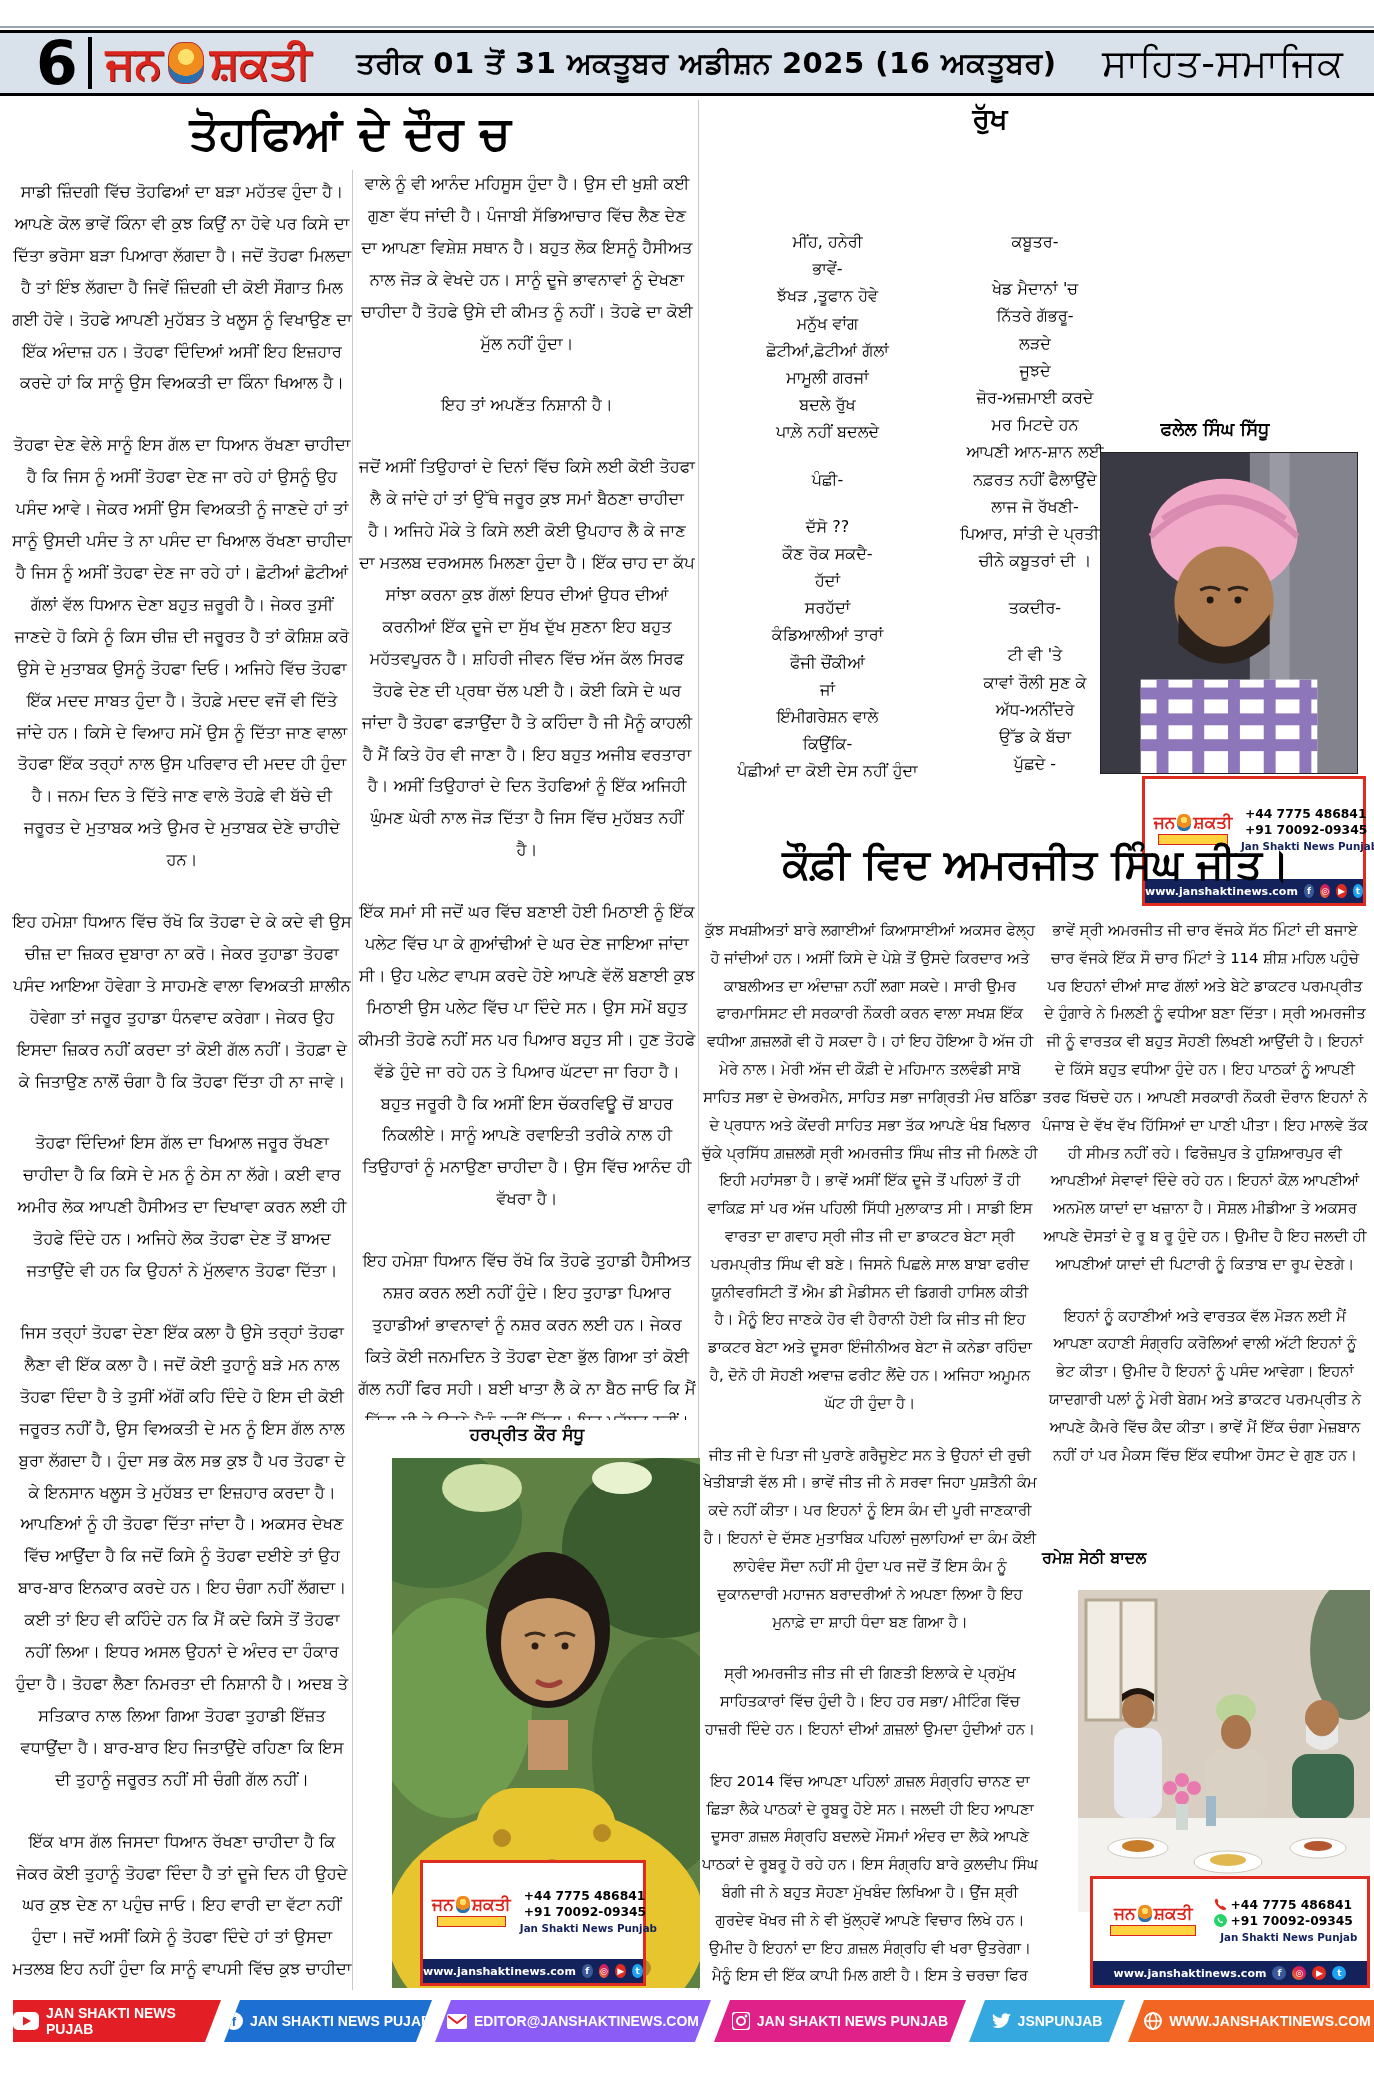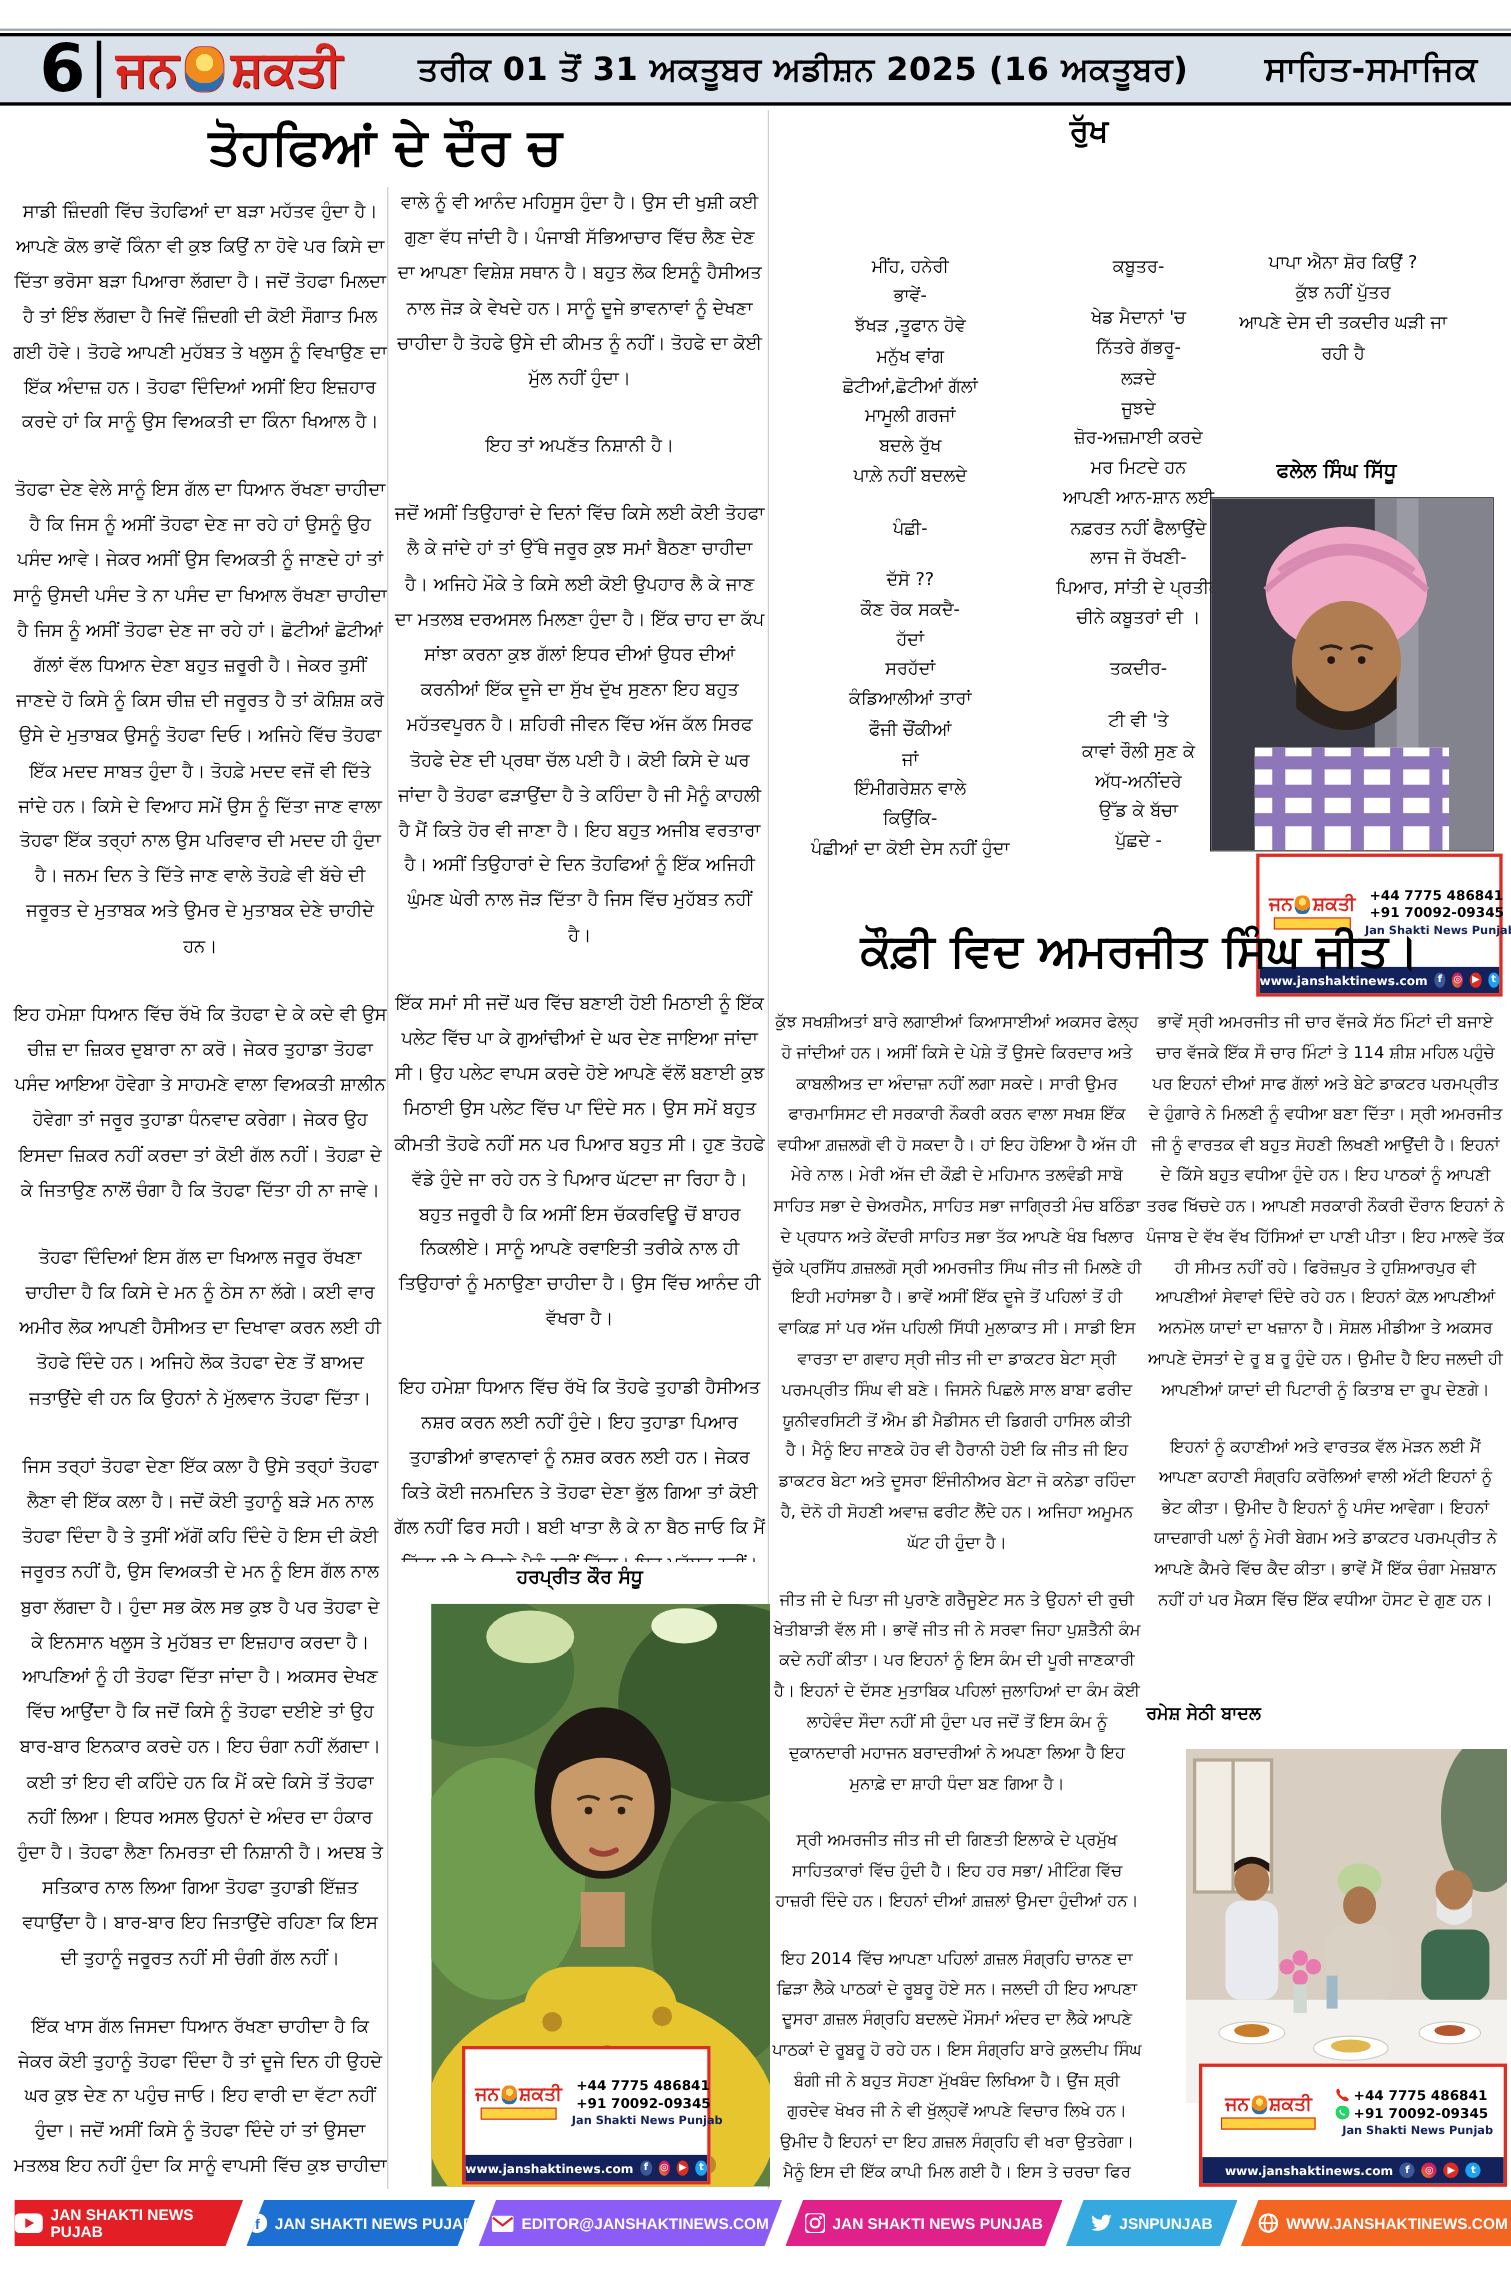--- a/index.html
+++ b/index.html
@@ -10,21 +10,21 @@
   .band{position:absolute;left:0;top:30px;width:100%;height:66px;background:#d9e2ea;
         border-top:3px solid #000;border-bottom:3px solid #000;display:flex;align-items:center;box-sizing:border-box;}
   .pagenum{font-size:60px;font-weight:bold;margin-left:36px;line-height:1;}
   .band-divider{width:4px;height:52px;background:#000;margin:0 14px 0 10px;}
   .masthead{display:flex;align-items:center;gap:6px;}
   .masthead .w{color:#d9251d;font-size:44px;font-weight:bold;line-height:1;text-shadow:1px 1px 0 #7a0f0a;}
   .emblem{width:34px;height:40px;border-radius:40%;
           background:radial-gradient(circle at 50% 35%,#ffe06a 0 25%,#f08c1e 26% 60%,#2a6fb0 61% 100%);
           border:1px solid #b33;}
   .dateline{flex:1;text-align:center;font-size:29px;font-weight:bold;letter-spacing:.5px;}
-  .section-title{font-size:30px;font-weight:bold;letter-spacing:1px;margin-right:30px;}
+  .section-title{font-size:38px;font-weight:normal;letter-spacing:1px;margin-right:30px;}
   
   .abs{position:absolute;}
   .art-title{font-weight:bold;text-align:center;}
   .body-text{font-size:16.2px;line-height:1.97;text-align:center;margin:0 0 30px 0;}
   .body-text2{font-size:14.8px;line-height:1.88;text-align:center;margin:0 0 24px 0;}
   .col{overflow:hidden;}
   .vline{position:absolute;width:1px;background:#c3c9ce;}
   .byline{font-weight:bold;}
   
   .poem-line{font-size:16px;line-height:1.7;min-height:27px;text-align:center;}
@@ -219,26 +219,20 @@
       <div class="poem-line">ਚੀਨੇ ਕਬੂਤਰਾਂ ਦੀ ।</div>
       <div class="poem-line gap"></div>
       <div class="poem-line">ਤਕਦੀਰ-</div>
       <div class="poem-line gap"></div>
       <div class="poem-line">ਟੀ ਵੀ 'ਤੇ</div>
       <div class="poem-line">ਕਾਵਾਂ ਰੌਲੀ ਸੁਣ ਕੇ</div>
       <div class="poem-line">ਅੱਧ-ਅਨੀਂਦਰੇ</div>
       <div class="poem-line">ਉੱਡ ਕੇ ਬੱਚਾ</div>
       <div class="poem-line">ਪੁੱਛਦੇ -</div>
     </div>
-  <div class="abs" style="left:1075px;top:225px;width:292px;">
-      <div class="poem-line">ਪਾਪਾ ਐਨਾ ਸ਼ੋਰ ਕਿਉਂ ?</div>
-      <div class="poem-line">ਕੁੱਝ ਨਹੀਂ ਪੁੱਤਰ</div>
-      <div class="poem-line">ਆਪਣੇ ਦੇਸ ਦੀ ਤਕਦੀਰ ਘੜੀ ਜਾ</div>
-      <div class="poem-line">ਰਹੀ ਹੈ</div>
-    </div>
   <div class="abs byline" style="left:1075px;top:418px;width:280px;text-align:center;font-size:18px;">ਫਲੇਲ ਸਿੰਘ ਸਿੱਧੂ</div>
 
   <div class="photo framed" style="left:1100px;top:452px;width:258px;height:322px;">
     <svg viewBox="0 0 258 322" preserveAspectRatio="none" aria-hidden="true">
       <rect width="258" height="322" fill="#3a3a44"></rect>
       <rect x="150" width="108" height="322" fill="#83838d"></rect>
       <rect x="170" width="20" height="322" fill="#9a9aa4"></rect>
       <ellipse cx="124" cy="84" rx="74" ry="58" fill="#f0a9c6"></ellipse>
       <path d="M50 84 q74 -70 148 0" fill="none" stroke="#d98ab0" stroke-width="6"></path>
       <path d="M62 66 q62 -44 124 0" fill="none" stroke="#d98ab0" stroke-width="5"></path>

